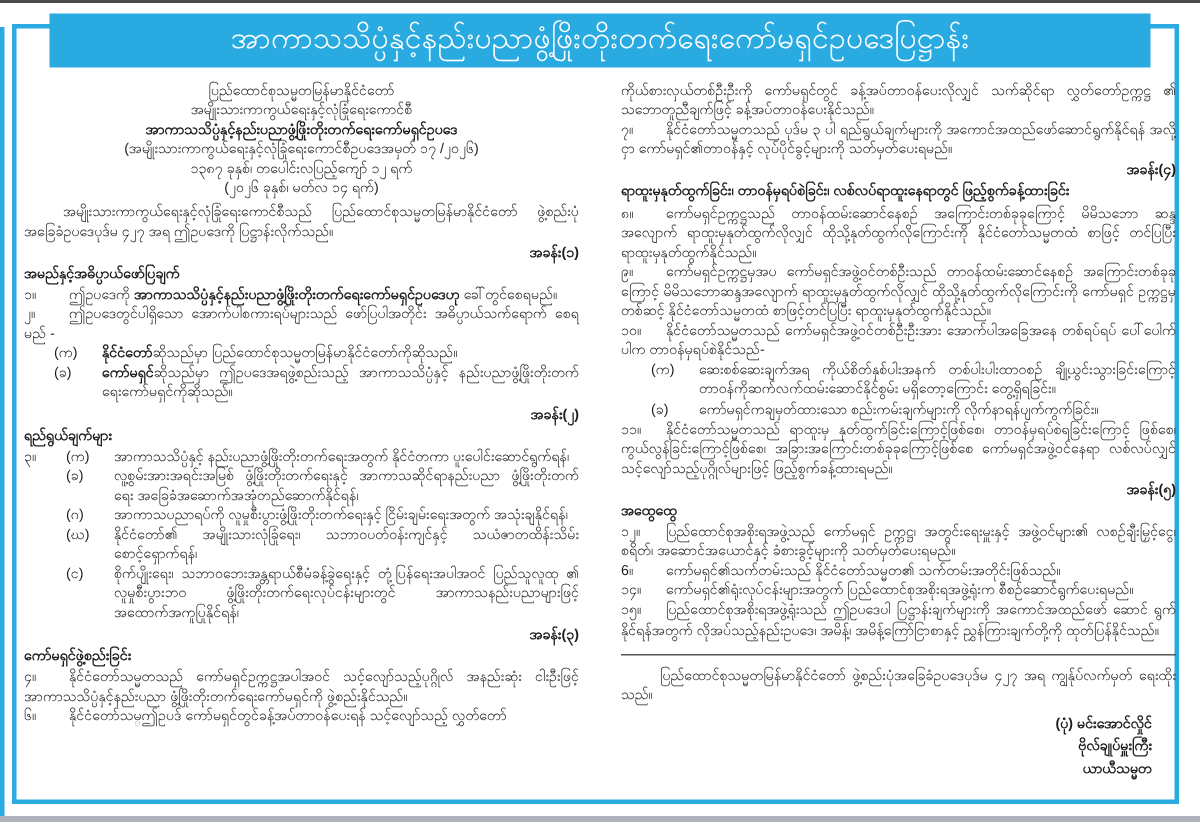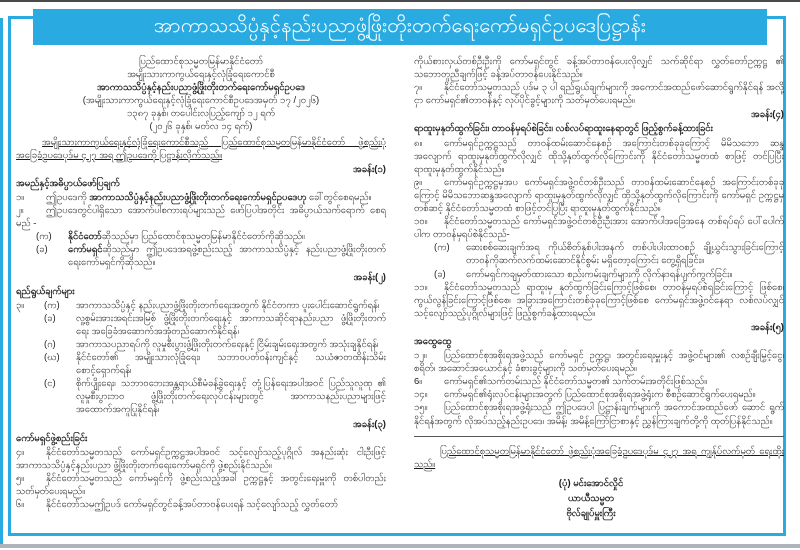--- a/index.html
+++ b/index.html
@@ -23,31 +23,31 @@
     position:absolute;left:16px;top:54px;width:768px;height:478px;
     display:flex;gap:28px;overflow:hidden;z-index:2;
   }
   .col{width:375px;font-size:9.5px;line-height:13.1px;text-align:justify;}
   .bold{font-weight:bold;}
   .masthead div{text-align:center;}
   .masthead{margin-bottom:2px;}
   .chapter{ text-align:right;font-weight:bold;margin:1px 0;}
   .chapter-title{text-align:left;font-weight:bold;margin-bottom:1px;}
   p{margin:0;}
-  .indent{text-indent:26px;text-decoration:underline;}
+  .indent{text-indent:26px;}
   .num{display:inline-block;min-width:30px;font-weight:normal;}
   .sub-para{display:flex;margin-left:20px;}
   .sub-para .sub-label{flex:0 0 32px;}
   .sub-para .sub-text{flex:1;text-align:justify;}
   .tri-para{display:flex;}
   .tri-para .tri-num{flex:0 0 28px;}
   .tri-para .tri-label{flex:0 0 32px;}
   .tri-para .tri-text{flex:1;text-align:justify;}
   .divider{border:none;border-top:1px solid #555;margin:9px 0 7px 0;}
-  .signature{margin-top:5px;text-align:center;padding-right:16px;font-weight:bold;line-height:15px;}
+  .signature{margin-top:5px;text-align:right;padding-right:16px;font-weight:bold;line-height:15px;}
 </style>
 </head>
 <body>
 
 <div class="top-edge"></div>
 <div class="left-edge"></div>
 <div class="bottom-edge"></div>
 <div class="page-frame"></div>
 
 <div class="header-band">
@@ -101,21 +101,20 @@
       <span class="tri-text">နိုင်ငံတော်၏ အမျိုးသားလုံခြုံရေး၊ သဘာဝပတ်ဝန်းကျင်နှင့် သယံဇာတထိန်းသိမ်း စောင့်ရှောက်ရန်၊</span>
     </div>
     <div class="tri-para">
       <span class="tri-num"></span>
       <span class="tri-label">(င)</span>
       <span class="tri-text">စိုက်ပျိုးရေး၊ သဘာဝဘေးအန္တရာယ်စီမံခန့်ခွဲရေးနှင့် တုံ့ပြန်ရေးအပါအဝင် ပြည်သူလူထု ၏ လူမှုစီးပွားဘဝ ဖွံ့ဖြိုးတိုးတက်ရေးလုပ်ငန်းများတွင် အာကာသနည်းပညာများဖြင့် အထောက်အကူပြုနိုင်ရန်၊</span>
     </div>
     <div class="chapter">အခန်း(၃)</div>
     <div class="chapter-title">ကော်မရှင်ဖွဲ့စည်းခြင်း</div>
     <p><span class="num">၄။</span><span>နိုင်ငံတော်သမ္မတသည် ကော်မရှင်ဥက္ကဋ္ဌအပါအဝင် သင့်လျော်သည့်ပုဂ္ဂိုလ် အနည်းဆုံး ငါးဦးဖြင့် အာကာသသိပ္ပံနှင့်နည်းပညာ ဖွံ့ဖြိုးတိုးတက်ရေးကော်မရှင်ကို ဖွဲ့စည်းနိုင်သည်။</span></p>
-    <p><span class="num">၅။</span><span>နိုင်ငံတော်သမ္မတသည် ကော်မရှင်ကို ဖွဲ့စည်းသည့်အခါ ဥက္ကဋ္ဌနှင့် အတွင်းရေးမှူးကို တစ်ပါတည်း သတ်မှတ်ပေးရမည်။</span></p>
     <p><span class="num">၆။</span><span>နိုင်ငံတော်သမ္ဤဥပဒ် ကော်မရှင်တွင်ခန့်အပ်တာဝန်ပေးရန် သင့်လျော်သည့် လွှတ်တော်</span></p>
   </div>
 
   <div class="col">
     <p>ကိုယ်စားလှယ်တစ်ဦးဦးကို ကော်မရှင်တွင် ခန့်အပ်တာဝန်ပေးလိုလျှင် သက်ဆိုင်ရာ လွှတ်တော်ဥက္ကဋ္ဌ ၏ သဘောတူညီချက်ဖြင့် ခန့်အပ်တာဝန်ပေးနိုင်သည်။</p>
     <p><span class="num">၇။</span><span>နိုင်ငံတော်သမ္မတသည် ပုဒ်မ ၃ ပါ ရည်ရွယ်ချက်များကို အကောင်အထည်ဖော်ဆောင်ရွက်နိုင်ရန် အလို့ငှာ ကော်မရှင်၏တာဝန်နှင့် လုပ်ပိုင်ခွင့်များကို သတ်မှတ်ပေးရမည်။</span></p>
     <div class="chapter">အခန်း(၄)</div>
     <div class="chapter-title">ရာထူးမှနုတ်ထွက်ခြင်း၊ တာဝန်မှရပ်စဲခြင်း၊ လစ်လပ်ရာထူးနေရာတွင် ဖြည့်စွက်ခန့်ထားခြင်း</div>
     <p><span class="num">၈။</span><span>ကော်မရှင်ဥက္ကဋ္ဌသည် တာဝန်ထမ်းဆောင်နေစဉ် အကြောင်းတစ်ခုခုကြောင့် မိမိသဘော ဆန္ဒ အလျောက် ရာထူးမှနုတ်ထွက်လိုလျှင် ထိုသို့နုတ်ထွက်လိုကြောင်းကို နိုင်ငံတော်သမ္မတထံ စာဖြင့် တင်ပြပြီး ရာထူးမှနုတ်ထွက်နိုင်သည်။</span></p>
     <p><span class="num">၉။</span><span>ကော်မရှင်ဥက္ကဋ္ဌမှအပ ကော်မရှင်အဖွဲ့ဝင်တစ်ဦးသည် တာဝန်ထမ်းဆောင်နေစဉ် အကြောင်းတစ်ခုခု ကြောင့် မိမိသဘောဆန္ဒအလျောက် ရာထူးမှနုတ်ထွက်လိုလျှင် ထိုသို့နုတ်ထွက်လိုကြောင်းကို ကော်မရှင် ဥက္ကဋ္ဌမှတစ်ဆင့် နိုင်ငံတော်သမ္မတထံ စာဖြင့်တင်ပြပြီး ရာထူးမှနုတ်ထွက်နိုင်သည်။</span></p>
@@ -132,18 +131,18 @@
     <div class="chapter">အခန်း(၅)</div>
     <div class="chapter-title">အထွေထွေ</div>
     <p><span class="num">၁၂။</span><span>ပြည်ထောင်စုအစိုးရအဖွဲ့သည် ကော်မရှင် ဥက္ကဋ္ဌ၊ အတွင်းရေးမှူးနှင့် အဖွဲ့ဝင်များ၏ လစဉ်ချီးမြှင့်ငွေ၊ စရိတ်၊ အဆောင်အယောင်နှင့် ခံစားခွင့်များကို သတ်မှတ်ပေးရမည်။</span></p>
     <p><span class="num">6။</span><span>ကော်မရှင်၏သက်တမ်းသည် နိုင်ငံတော်သမ္မတ၏ သက်တမ်းအတိုင်းဖြစ်သည်။</span></p>
     <p><span class="num">၁၄။</span><span>ကော်မရှင်၏ရုံးလုပ်ငန်းများအတွက် ပြည်ထောင်စုအစိုးရအဖွဲ့ရုံးက စီစဉ်ဆောင်ရွက်ပေးရမည်။</span></p>
     <p><span class="num">၁၅။</span><span>ပြည်ထောင်စုအစိုးရအဖွဲ့ရုံးသည် ဤဥပဒေပါ ပြဋ္ဌာန်းချက်များကို အကောင်အထည်ဖော် ဆောင် ရွက်နိုင်ရန်အတွက် လိုအပ်သည့်နည်းဥပဒေ၊ အမိန့်၊ အမိန့်ကြော်ငြာစာနှင့် ညွှန်ကြားချက်တို့ကို ထုတ်ပြန်နိုင်သည်။</span></p>
     <hr class="divider">
     <p class="indent">ပြည်ထောင်စုသမ္မတမြန်မာနိုင်ငံတော် ဖွဲ့စည်းပုံအခြေခံဥပဒေပုဒ်မ ၄၂၇ အရ ကျွန်ုပ်လက်မှတ် ရေးထိုးသည်။</p>
     <div class="signature">
       <div>(ပုံ) မင်းအောင်လှိုင်</div>
+      <div>ဗိုလ်ချုပ်မှူးကြီး</div>
       <div>ယာယီသမ္မတ</div>
-      <div>ဗိုလ်ချုပ်မှူးကြီး</div>
     </div>
   </div>
 
 </div>
 
 </body></html>

